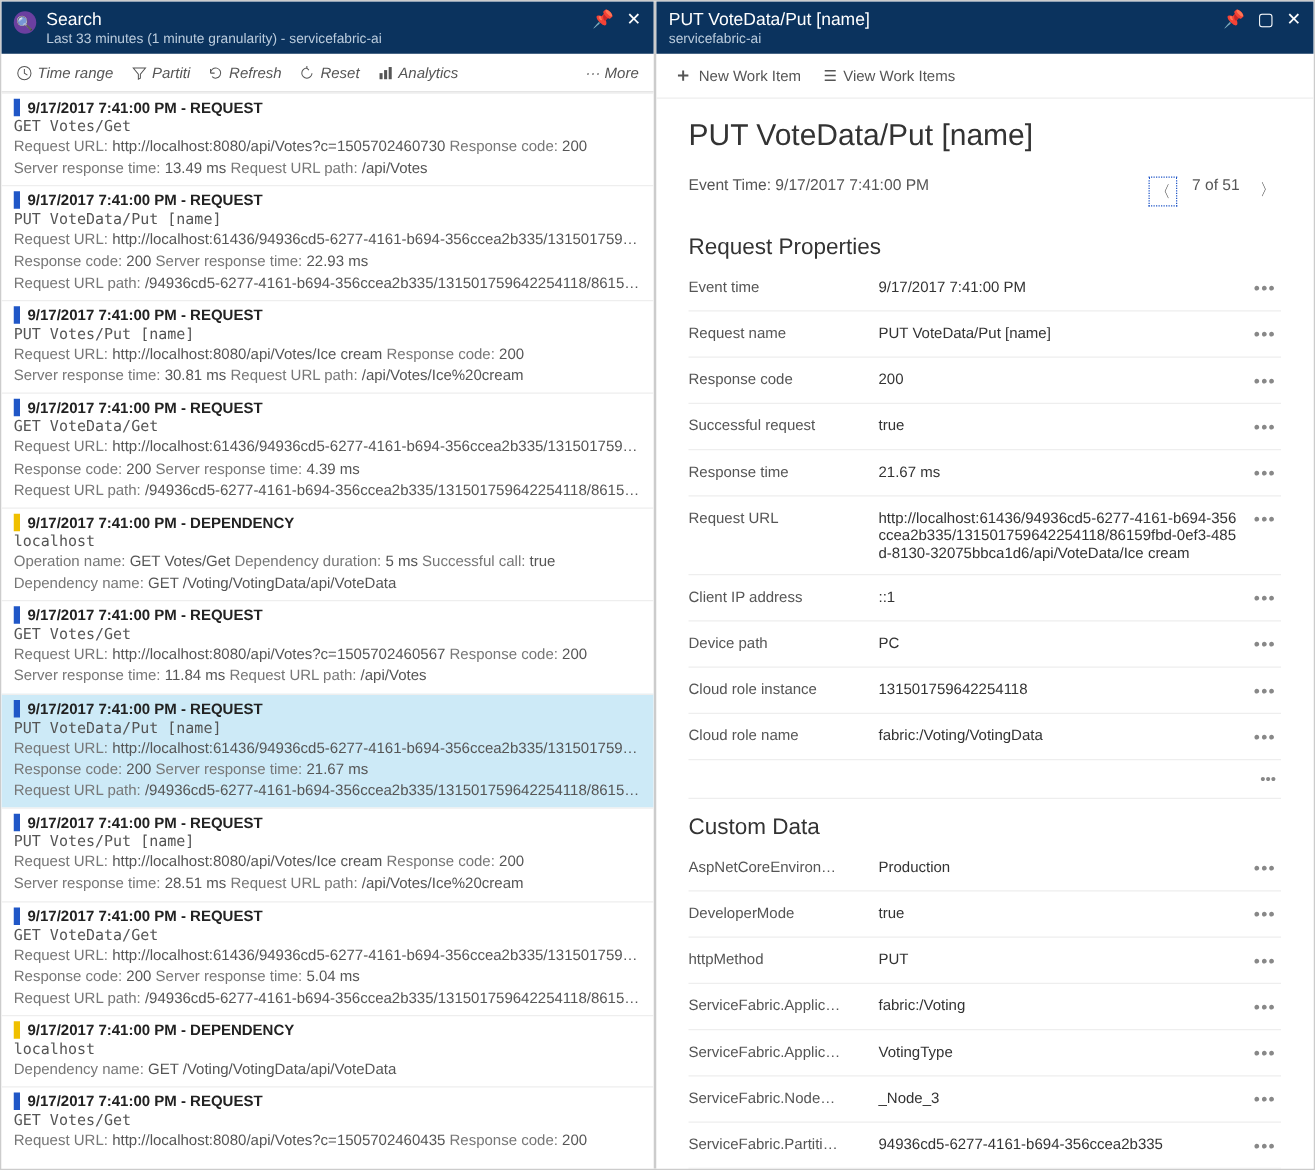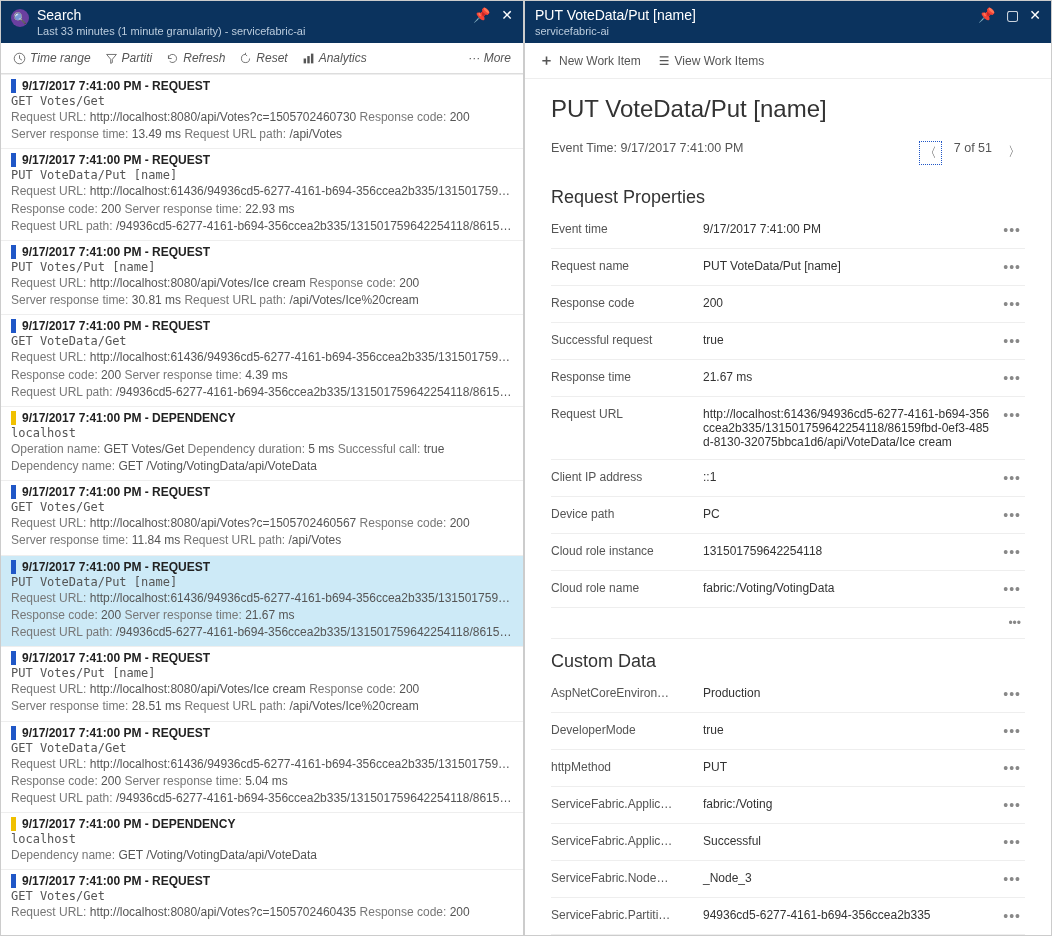--- a/index.html
+++ b/index.html
@@ -309,21 +309,21 @@
             <div class="v">PUT</div>
             <div class="dots">•••</div>
           </div>
           <div class="prop">
             <div class="k">ServiceFabric.Applic…</div>
             <div class="v">fabric:/Voting</div>
             <div class="dots">•••</div>
           </div>
           <div class="prop">
             <div class="k">ServiceFabric.Applic…</div>
-            <div class="v">Successful</div>
+            <div class="v">VotingType</div>
             <div class="dots">•••</div>
           </div>
           <div class="prop">
             <div class="k">ServiceFabric.Node…</div>
             <div class="v">_Node_3</div>
             <div class="dots">•••</div>
           </div>
           <div class="prop">
             <div class="k">ServiceFabric.Partiti…</div>
             <div class="v">94936cd5-6277-4161-b694-356ccea2b335</div>

